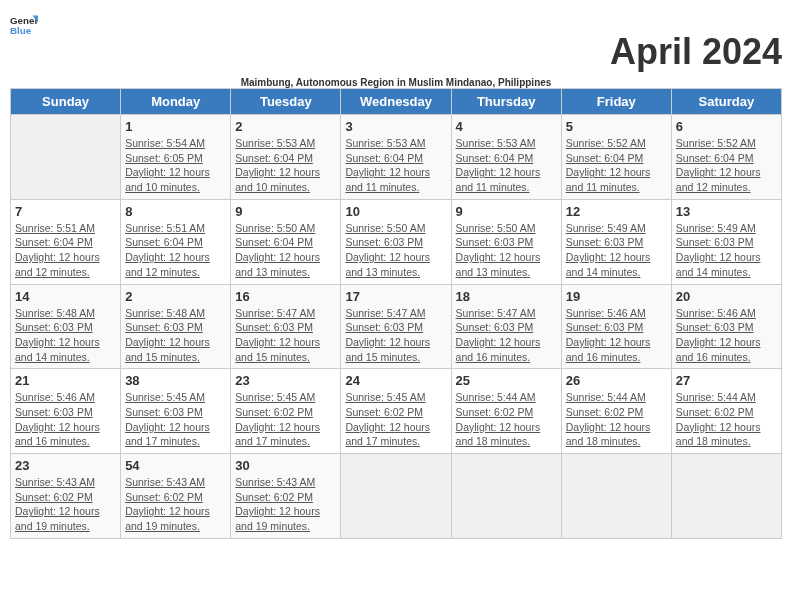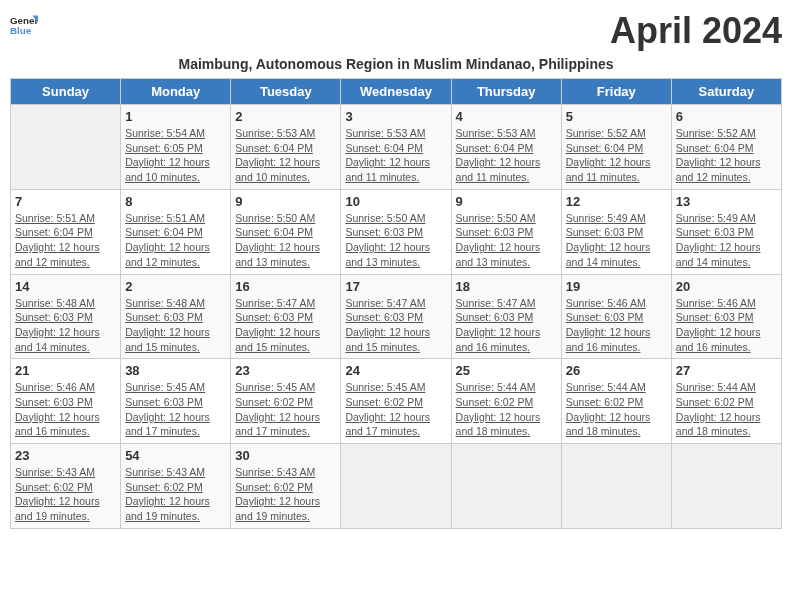--- a/index.html
+++ b/index.html
@@ -23,27 +23,27 @@
     }
     .logo-icon {
       width: 28px;
       height: 28px;
     }
     .month-title {
       font-size: 36px;
       font-weight: bold;
       color: #333;
       text-align: right;
+      margin-top: 21px;
     }
     .subtitle {
       text-align: center;
-      font-size: 14px;
+      font-size: 10px;
       font-weight: bold;
       color: #333;
-      margin-bottom: 6px;
     }
     table {
       width: 100%;
       border-collapse: collapse;
       font-size: 11px;
     }
     thead tr th {
       background-color: #3a7abf;
       color: #fff;
       padding: 5px 4px;

